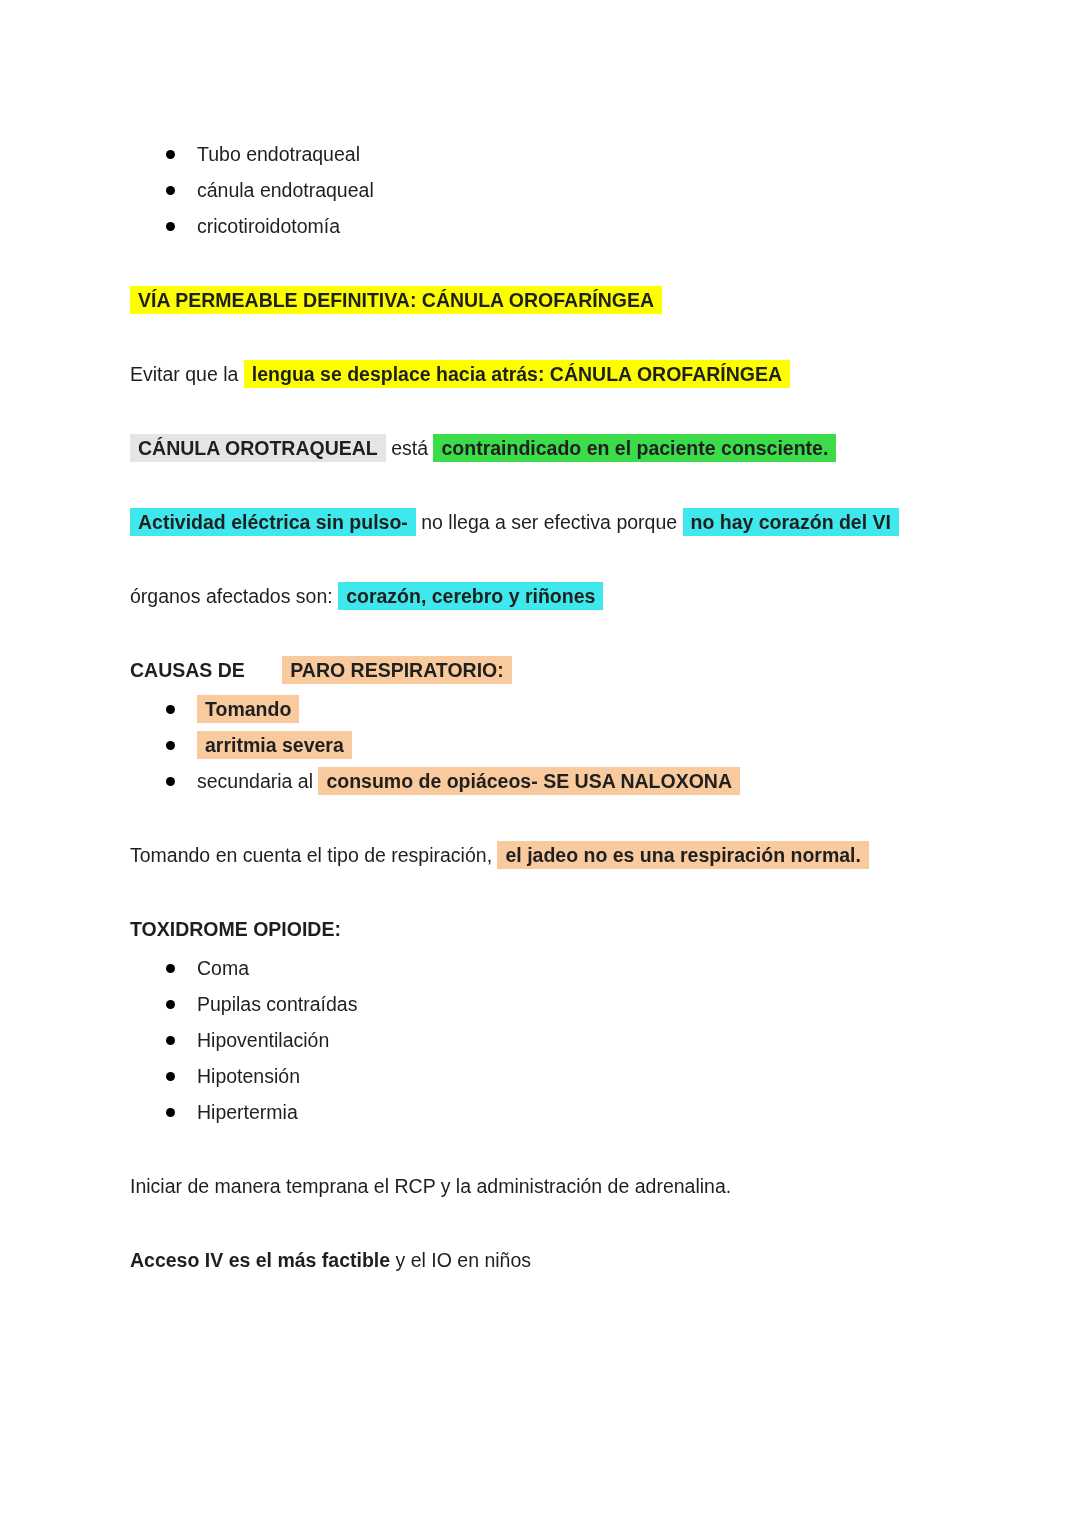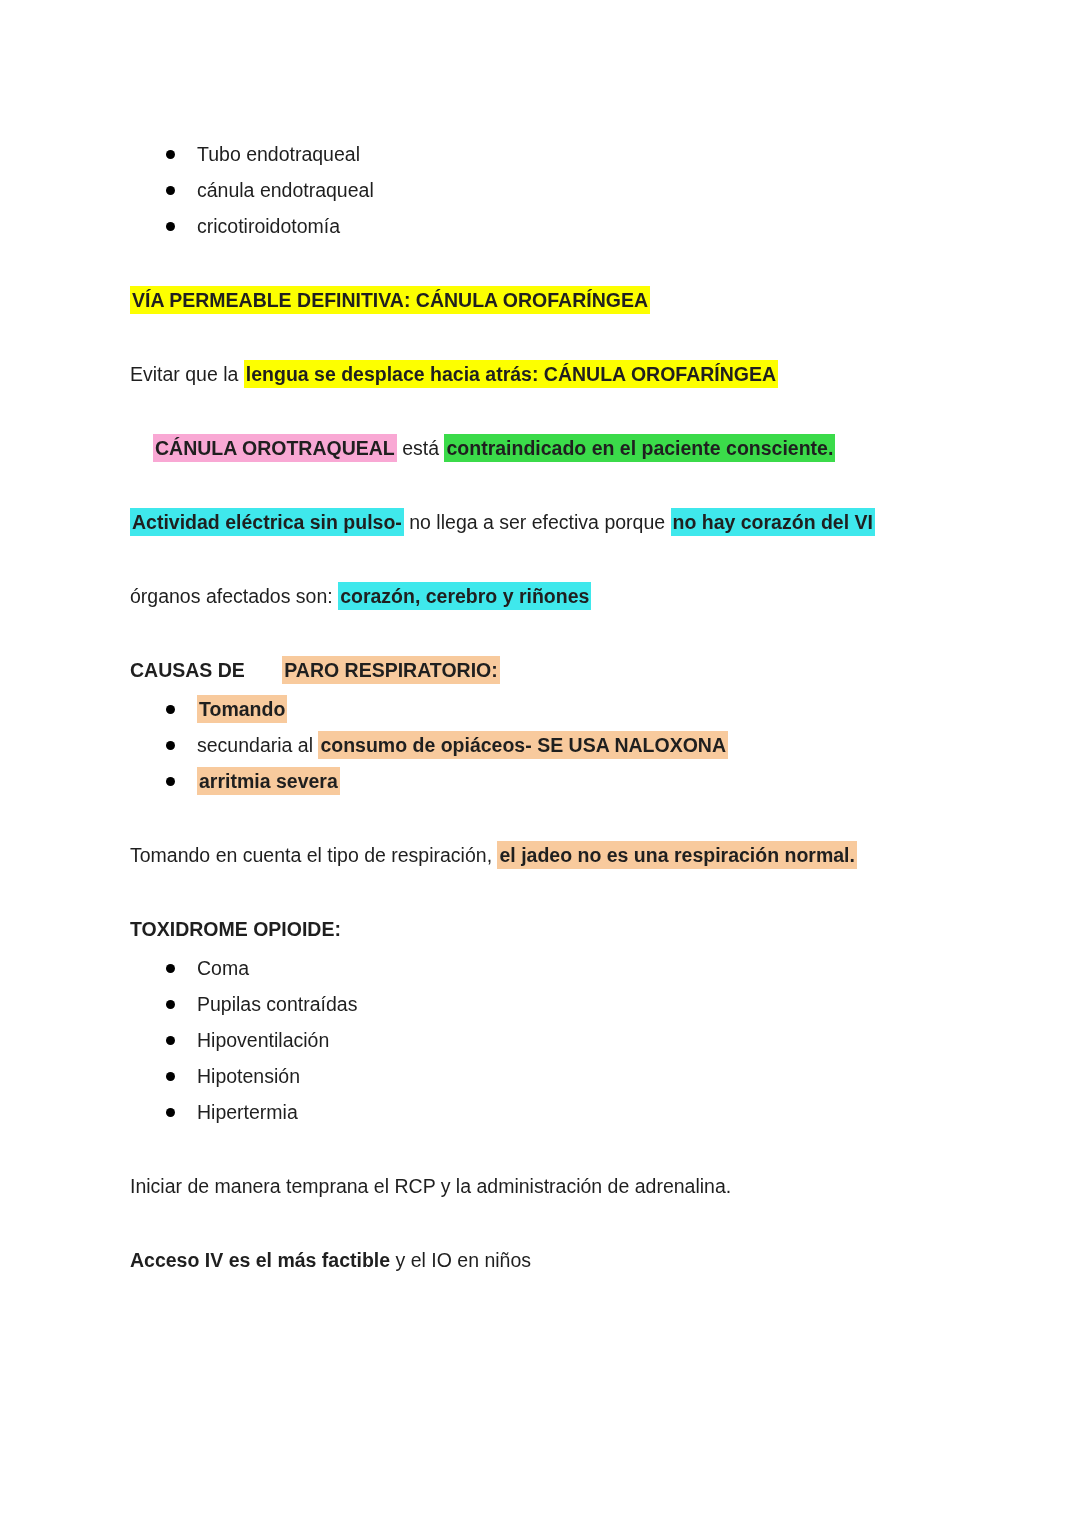--- a/index.html
+++ b/index.html
@@ -19,21 +19,21 @@
     padding: 136px 118px 60px 130px;
   }
   .block {
     margin-top: 38px;
     font-size: 19.5px;
     line-height: 36px;
   }
   .block:first-child { margin-top: 0; }
   .block.tight { margin-top: 3px; }
   .bold { font-weight: 700; }
-  .hl { padding: 3px 2px; box-decoration-break: clone; -webkit-box-decoration-break: clone; }
+  .hl { padding: 3px 8px; box-decoration-break: clone; -webkit-box-decoration-break: clone; }
   .list-item {
     display: flex;
     align-items: flex-start;
     padding-left: 36px;
   }
   .dot {
     width: 9px;
     height: 9px;
     border-radius: 50%;
     background: #000000;
@@ -56,36 +56,36 @@
           <span class="dot"></span>
           <span class="item-text"><span>cánula endotraqueal</span></span>
         </div>
         <div class="list-item">
           <span class="dot"></span>
           <span class="item-text"><span>cricotiroidotomía</span></span>
         </div>
       </div>
       <div class="block"><span class="bold hl" style="background-color: rgb(253, 255, 0);">VÍA PERMEABLE DEFINITIVA: CÁNULA OROFARÍNGEA</span></div>
       <div class="block"><span>Evitar que la </span><span class="bold hl" style="background-color: rgb(253, 255, 0);">lengua se desplace hacia atrás: CÁNULA OROFARÍNGEA</span></div>
-      <div class="block"><span class="bold hl" style="background-color: #f9a8d4; margin-left: 23px;">CÁNULA OROTRAQUEAL</span><span> está </span><span class="bold hl" style="background-color: rgb(59, 219, 74);">contraindicado en el paciente consciente.</span></div>
+      <div class="block"><span class="bold hl" style="background-color: #e5e5e5;">CÁNULA OROTRAQUEAL</span><span> está </span><span class="bold hl" style="background-color: rgb(59, 219, 74);">contraindicado en el paciente consciente.</span></div>
       <div class="block"><span class="bold hl" style="background-color: rgb(63, 232, 236);">Actividad eléctrica sin pulso-</span><span> no llega a ser efectiva porque </span><span class="bold hl" style="background-color: rgb(63, 232, 236);">no hay corazón del VI</span></div>
       <div class="block"><span>órganos afectados son: </span><span class="bold hl" style="background-color: rgb(63, 232, 236);">corazón, cerebro y riñones</span></div>
       <div class="block"><span class="bold">CAUSAS DE </span><span class="bold hl" style="background-color: rgb(248, 202, 157); margin-left: 32px;">PARO RESPIRATORIO:</span></div>
       <div class="block tight">
         <div class="list-item">
           <span class="dot"></span>
           <span class="item-text"><span class="bold hl" style="background-color: rgb(248, 202, 157);">Tomando</span></span>
         </div>
         <div class="list-item">
           <span class="dot"></span>
-          <span class="item-text"><span>secundaria al </span><span class="bold hl" style="background-color: rgb(248, 202, 157);">consumo de opiáceos- SE USA NALOXONA</span></span>
+          <span class="item-text"><span class="bold hl" style="background-color: rgb(248, 202, 157);">arritmia severa</span></span>
         </div>
         <div class="list-item">
           <span class="dot"></span>
-          <span class="item-text"><span class="bold hl" style="background-color: rgb(248, 202, 157);">arritmia severa</span></span>
+          <span class="item-text"><span>secundaria al </span><span class="bold hl" style="background-color: rgb(248, 202, 157);">consumo de opiáceos- SE USA NALOXONA</span></span>
         </div>
       </div>
       <div class="block"><span>Tomando en cuenta el tipo de respiración, </span><span class="bold hl" style="background-color: rgb(248, 202, 157);">el jadeo no es una respiración normal.</span></div>
       <div class="block"><span class="bold">TOXIDROME OPIOIDE:</span></div>
       <div class="block tight">
         <div class="list-item">
           <span class="dot"></span>
           <span class="item-text"><span>Coma</span></span>
         </div>
         <div class="list-item">

